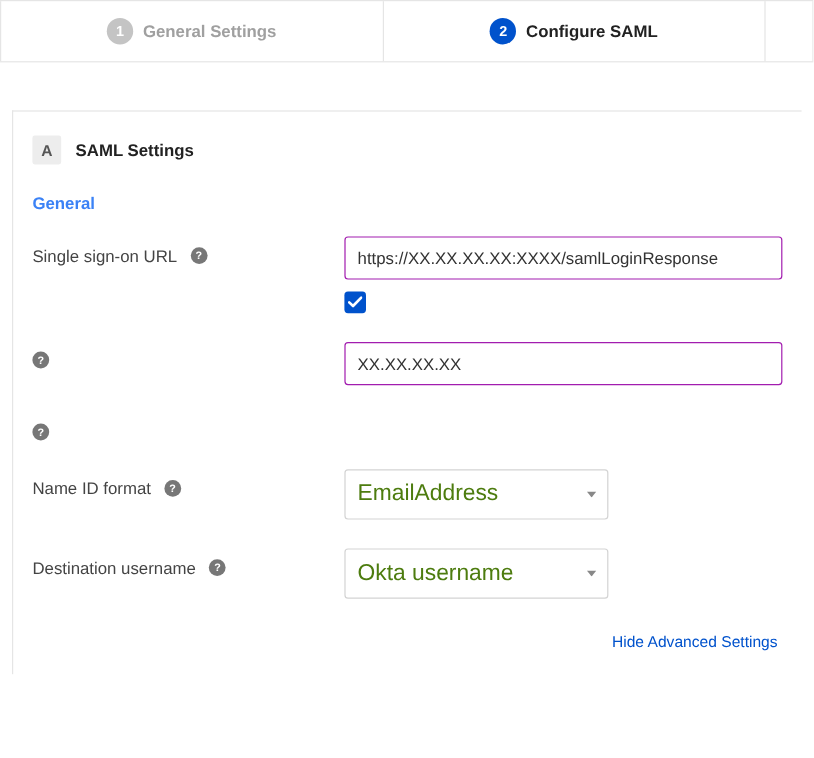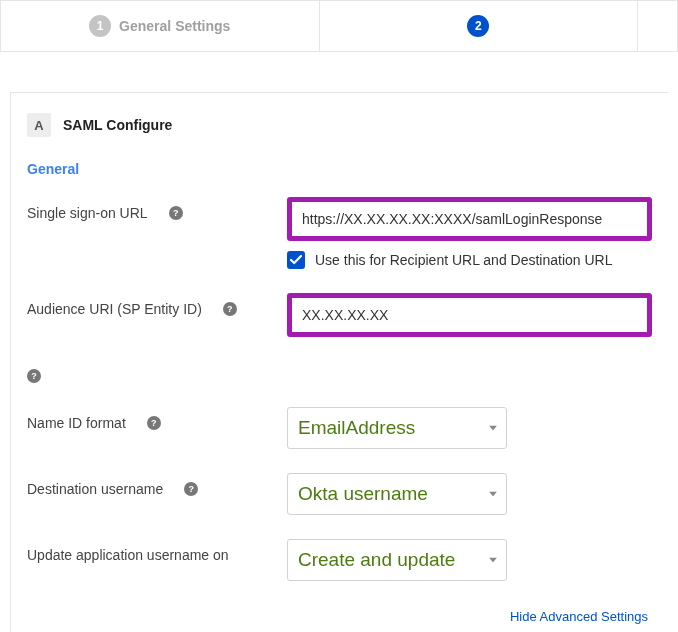--- a/index.html
+++ b/index.html
@@ -75,42 +75,42 @@
 
   .form-row {
     display: flex;
     margin-bottom: 24px;
     align-items: flex-start;
   }
   .form-label-col {
     width: 260px;
     display: flex;
     align-items: center;
-    gap: 21px;
+    gap: 11px;
     padding-top: 8px;
     color: #444;
   }
   .form-field-col { flex: 1; }
   .help-icon {
     width: 14px;
     height: 14px;
     border-radius: 50%;
     background: #777;
     color: #fff;
     font-size: 9px;
     font-weight: 600;
     display: flex;
     align-items: center;
     justify-content: center;
     cursor: pointer;
   }
   input.text-input {
     width: 100%;
     padding: 9px 10px;
-    border: 5px solid #a21caf;
+    border: 1px solid #a21caf;
     border-radius: 3px;
     font-size: 14px;
     color: #333;
     font-family: inherit;
   }
   .checkbox-row {
     display: flex;
     align-items: center;
     gap: 10px;
     margin-top: 10px;
@@ -166,54 +166,53 @@
 </head>
 <body>
 
 <div class="tabs">
   <div class="tab">
     <span class="step-num inactive">1</span>
     <span class="tab-label inactive">General Settings</span>
   </div>
   <div class="tab">
     <span class="step-num active">2</span>
+    <span class="tab-label active">Configure SAML</span>
   </div>
   <div class="tab"></div>
 </div>
 
 <div class="panel">
 
   <div class="section-head">
     <div class="section-badge">A</div>
-    <div class="section-title">SAML Configure</div>
+    <div class="section-title">SAML Settings</div>
   </div>
 
   <div class="sub-heading">General</div>
 
   <div class="form-row">
     <div class="form-label-col">
       <span>Single sign-on URL</span>
       <span class="help-icon">?</span>
     </div>
     <div class="form-field-col">
       <input class="text-input" type="text" value="https://XX.XX.XX.XX:XXXX/samlLoginResponse" style="">
       <div class="checkbox-row">
         <div class="checkbox">
           <svg viewBox="0 0 12 12">
               <path d="M1 6 L4.2 9 L11 2" stroke="#fff" stroke-width="2.2" fill="none" stroke-linecap="round" stroke-linejoin="round"></path>
             </svg>
         </div>
-        <span>Use this for Recipient URL and Destination URL</span>
       </div>
     </div>
   </div>
 
   <div class="form-row">
     <div class="form-label-col">
-      <span>Audience URI (SP Entity ID)</span>
       <span class="help-icon">?</span>
     </div>
     <div class="form-field-col">
       <input class="text-input" type="text" value="XX.XX.XX.XX" style="">
     </div>
   </div>
 
   <div class="form-row">
     <div class="form-label-col">
       <span class="help-icon">?</span>
@@ -247,31 +246,16 @@
         <button class="select-input">Okta username</button>
         <span class="select-caret">
             <svg viewBox="0 0 8 5">
               <path d="M0 0 L4 5 L8 0 Z" fill="#888"></path>
             </svg>
           </span>
       </div>
     </div>
   </div>
 
-  <div class="form-row">
-    <div class="form-label-col">
-      <span>Update application username on</span>
-    </div>
-    <div class="form-field-col">
-      <div class="select-wrap">
-        <button class="select-input">Create and update</button>
-        <span class="select-caret">
-            <svg viewBox="0 0 8 5">
-              <path d="M0 0 L4 5 L8 0 Z" fill="#888"></path>
-            </svg>
-          </span>
-      </div>
-    </div>
-  </div>
 
   <div class="advanced-link">Hide Advanced Settings</div>
 
 </div>
 
 </body></html>

